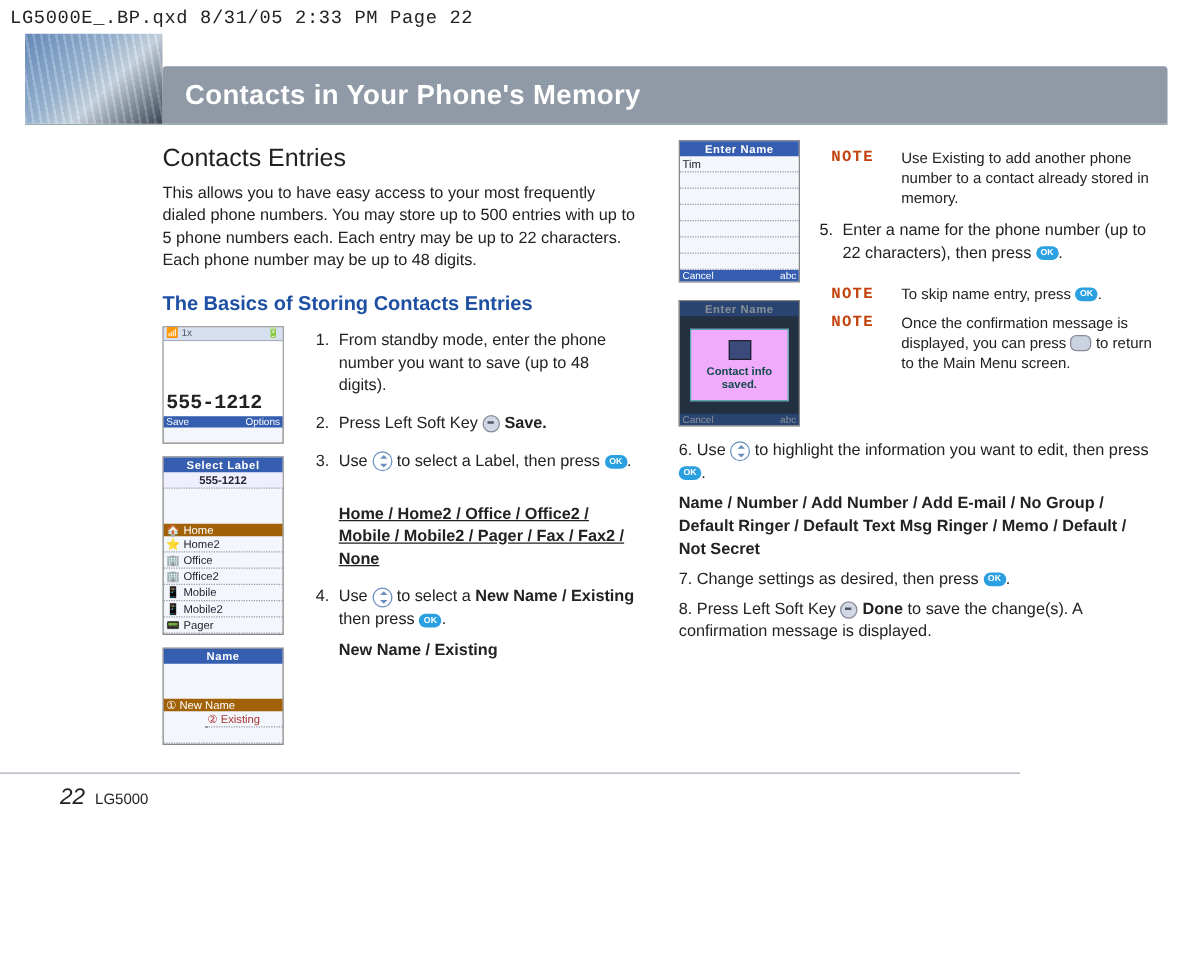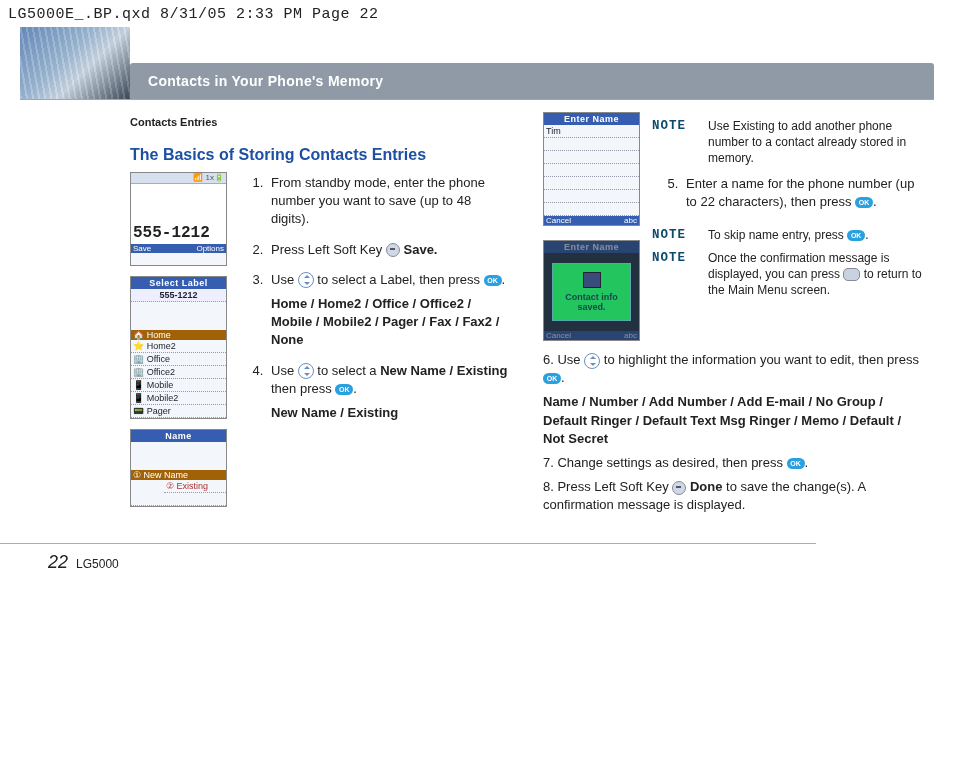--- a/index.html
+++ b/index.html
@@ -1,54 +1,54 @@
 <!DOCTYPE html>
 <html><head>
 <meta charset="utf-8">
 <style>
   body { margin: 0; font-family: Arial, Helvetica, sans-serif; font-size: 13px; color: #222; background: #fff; width: 954px; }
   .header-crop { font-family: "Courier New", monospace; font-size: 15px; padding: 6px 8px 4px 8px; letter-spacing: 0.5px; }
   .page-body { display: flex; }
   .side-art { width: 110px; min-width: 110px; height: 72px; background: linear-gradient(135deg, #6a8fbf 0%, #9db9d6 40%, #cdd9e6 60%, #3d4a58 100%); position: relative; overflow: hidden; }
   .side-art::after { content:""; position:absolute; inset:0; background: repeating-linear-gradient(80deg, rgba(255,255,255,0.15) 0 2px, rgba(0,0,0,0.05) 2px 6px); }
   .title-bar { flex: 1; display: flex; align-items: flex-end; }
-  .title-inner { background: #8f9aa6; color: #fff; font-size: 14px; font-weight: bold; padding: 10px 18px; width: 100%; box-sizing: border-box; border-radius: 3px 3px 0 0; letter-spacing: 0.3px; }
+  .title-inner { background: #8f9aa6; color: #fff; font-size: 22px; font-weight: bold; padding: 10px 18px; width: 100%; box-sizing: border-box; border-radius: 3px 3px 0 0; letter-spacing: 0.3px; }
   .hr-thin { height: 1px; background: #9aa; margin: 0 20px 0 20px; }
   .content { padding: 12px 28px 10px 130px; display: flex; gap: 30px; }
   .col { flex: 1; min-width: 0; }
-  .h3 { font-weight: bold; font-size: 11px; margin: 4px 0 6px 0; }
+  .h3 { font-weight: normal; font-size: 20px; margin: 4px 0 6px 0; }
   .h3.blue { color: #1d4fa3; font-weight: bold; font-size: 16px; margin-top: 18px; }
   p { margin: 4px 0 10px 0; line-height: 1.38; font-size: 13px; }
   .row { display: flex; gap: 10px; margin-top: 8px; align-items: flex-start; }
   .thumb { width: 95px; min-width: 95px; border: 1px solid #888; background: #f3f6fa; font-size: 9px; }
   .thumb .titlebar { background: #355eb0; color: #fff; text-align: center; font-weight: bold; padding: 1px 0; font-size: 9px; letter-spacing: 0.5px; }
   .thumb .line { border-bottom: 1px dotted #99a; padding: 1px 2px; height: 10px; overflow:hidden; font-size:9px; color:#223; }
   .thumb .softkeys { display:flex; justify-content: space-between; background:#355eb0; color:#fff; font-size:8px; padding:0 2px; }
   .thumb.big { height: 92px; position: relative; }
   .thumb .bignum { font-family: "Courier New", monospace; font-size: 16px; font-weight:bold; padding: 40px 2px 2px 2px; background:#fff; }
-  .thumb .statusbar { background:#d6e0ef; height:10px; border-bottom:1px solid #aab; font-size:8px; color:#556; padding:0 2px; display:flex; justify-content:flex-end; }
+  .thumb .statusbar { background:#d6e0ef; height:10px; border-bottom:1px solid #aab; font-size:8px; color:#556; padding:0 2px; display:flex; justify-content:space-between; }
   .thumb .listsel { background:#a16207; color:#fff; padding:0 2px; font-size:9px;margin-top:28px; }
-  .thumb .confirm { background:#22c55e; border:1px solid #5aa; margin:10px 8px; text-align:center; padding:8px 2px; font-size:9px; color:#134a4a; font-weight:bold; }
+  .thumb .confirm { background:#f0abfc; border:1px solid #5aa; margin:10px 8px; text-align:center; padding:8px 2px; font-size:9px; color:#134a4a; font-weight:bold; }
   .thumb .confirm .disk { width:16px;height:14px;background:#3a4a7a;margin:0 auto 4px auto;border:1px solid #223; }
   ol.steps { margin: 0; padding: 0 0 0 30px; }
   ol.steps > li { padding: 2px 0 10px 4px; line-height: 1.4; }
   .icon-ok { display:inline-block; width:18px; height:11px; border-radius:6px; background:#2aa0e0; color:#fff; font-size:7px; line-height:11px; text-align:center; vertical-align:middle; font-weight:bold; }
   .icon-nav { display:inline-block; width:14px; height:14px; border:1.5px solid #6a8fbf; border-radius:50%; vertical-align:middle; position:relative; }
   .icon-nav::before { content:""; position:absolute; left:5px; top:2px; width:0;height:0;border-left:3px solid transparent; border-right:3px solid transparent; border-bottom:3px solid #6a8fbf;}
   .icon-nav::after { content:""; position:absolute; left:5px; bottom:2px; width:0;height:0;border-left:3px solid transparent; border-right:3px solid transparent; border-top:3px solid #6a8fbf;}
   .icon-soft { display:inline-block; width:12px; height:12px; border-radius:50%; background:#cfd8e4; border:1px solid #889; vertical-align:middle; position:relative;}
   .icon-soft::after{content:"";position:absolute;left:3px;top:4px;width:5px;height:2px;background:#556;}
   .icon-clr { display:inline-block; width:15px; height:11px; border-radius:5px; background:#c9d3e0; border:1px solid #889; vertical-align:middle; }
-  .note-label { font-family: "Courier New", monospace; color:#0c4a6e; font-weight:bold; font-size:12.5px; letter-spacing:1px; }
+  .note-label { font-family: "Courier New", monospace; color:#c2410c; font-weight:bold; font-size:12.5px; letter-spacing:1px;margin-left:25px; }
   .note-row { display:flex; gap:8px; margin:6px 0; font-size:12px; line-height:1.35; }
   .note-row .note-label { flex:0 0 48px; }
   .bold { font-weight:bold; }
   .footer { padding: 8px 0 0 130px; border-top: 1px solid #aab; margin: 12px 28px 0 28px; font-size: 12px; display:flex; align-items: baseline; gap:8px; position:relative; left:-110px;}
   .footer .pn { font-size:18px;font-style:italic; }
-  .colR-inner { display:flex; gap:12px; align-items:flex-start; }
+  .colR-inner { display:flex; align-items:flex-start; }
   .colR-thumbs { display:flex; flex-direction:column; gap:14px; }
   .plain-steps { margin:10px 0 0 0; padding:0; }
   .plain-steps > div { margin: 6px 0; line-height:1.4; }
   .optlist { font-weight:bold; margin:6px 0 10px 24px; line-height:1.5; }
   .para { line-height:1.4; }
 </style>
 </head>
 <body>
 
 <div class="header-crop">LG5000E_.BP.qxd  8/31/05  2:33 PM  Page 22</div>
@@ -60,20 +60,21 @@
       <div class="title-inner">Contacts in Your Phone's Memory</div>
     </div>
   </div>
 </div>
 <div class="hr-thin"></div>
 
 <div class="content">
 
   <div class="col">
     <div class="h3">Contacts Entries</div>
+    <p>This allows you to have easy access to your most frequently dialed phone numbers. You may store up to 500 entries with up to 5 phone numbers each. Each entry may be up to 22 characters. Each phone number may be up to 48 digits.</p>
     <div class="h3 blue">The Basics of Storing Contacts Entries</div>
 
     <div class="row">
       <div style="display:flex;flex-direction:column;gap:10px;">
 
         <div class="thumb big">
           <div class="statusbar">
               <span>📶 1x</span>
               <span>🔋</span>
             </div>
@@ -104,21 +105,21 @@
         </div>
       </div>
 
       <ol class="steps">
         <li><span>From standby mode, enter the phone number you want to save (up to 48 digits).</span></li>
         <li>
           <span>Press Left Soft Key </span><span class="icon-soft"></span><span class="bold"> Save.</span>
         </li>
         <li>
           <span>Use </span><span class="icon-nav"></span><span> to select a Label, then press </span><span class="icon-ok">OK</span><span>.</span>
-          <div class="bold" style="margin-top:6px;">Home / Home2 / Office / Office2 / Mobile / Mobile2 / Pager / Fax / Fax2 / None</div>
+          <div class="bold" style="margin-top:24px;text-decoration:underline;">Home / Home2 / Office / Office2 / Mobile / Mobile2 / Pager / Fax / Fax2 / None</div>
         </li>
         <li>
           <span>Use </span><span class="icon-nav"></span><span> to select a </span><span class="bold">New Name / Existing</span><span> then press </span><span class="icon-ok">OK</span><span>.</span>
           <div class="bold" style="margin-top:6px;">New Name / Existing</div>
         </li>
       </ol>
     </div>
   </div>
 
   <div class="col">

